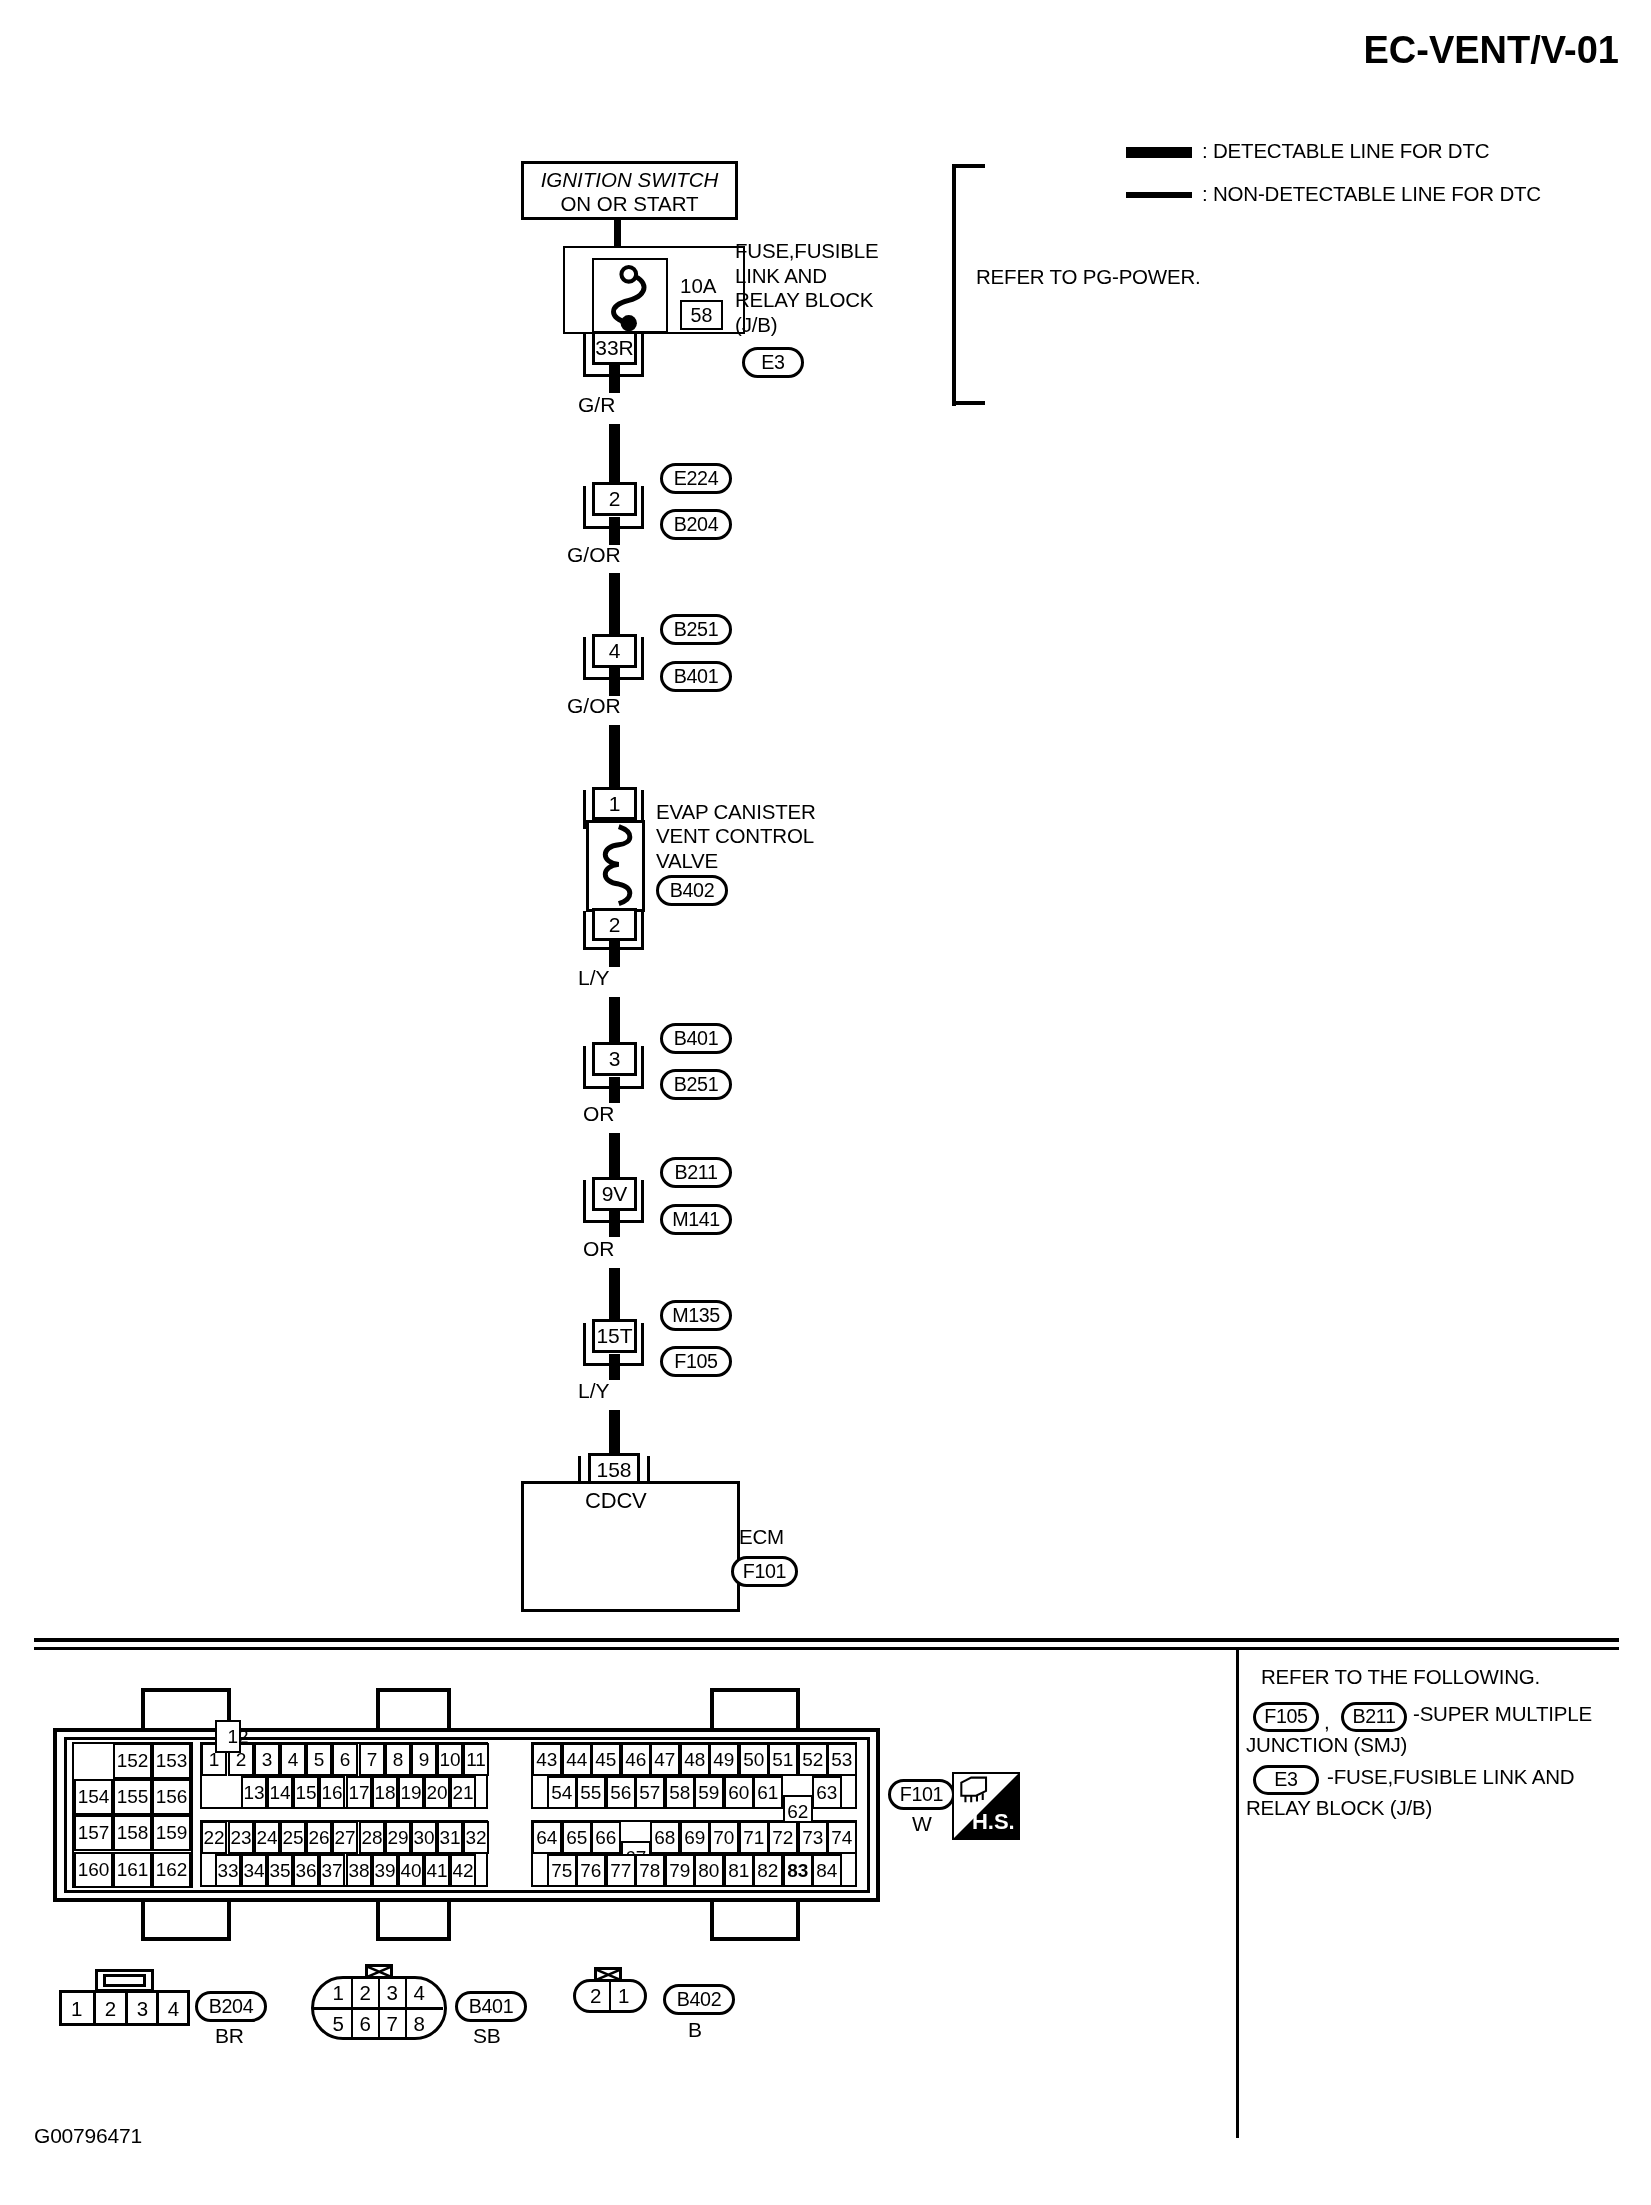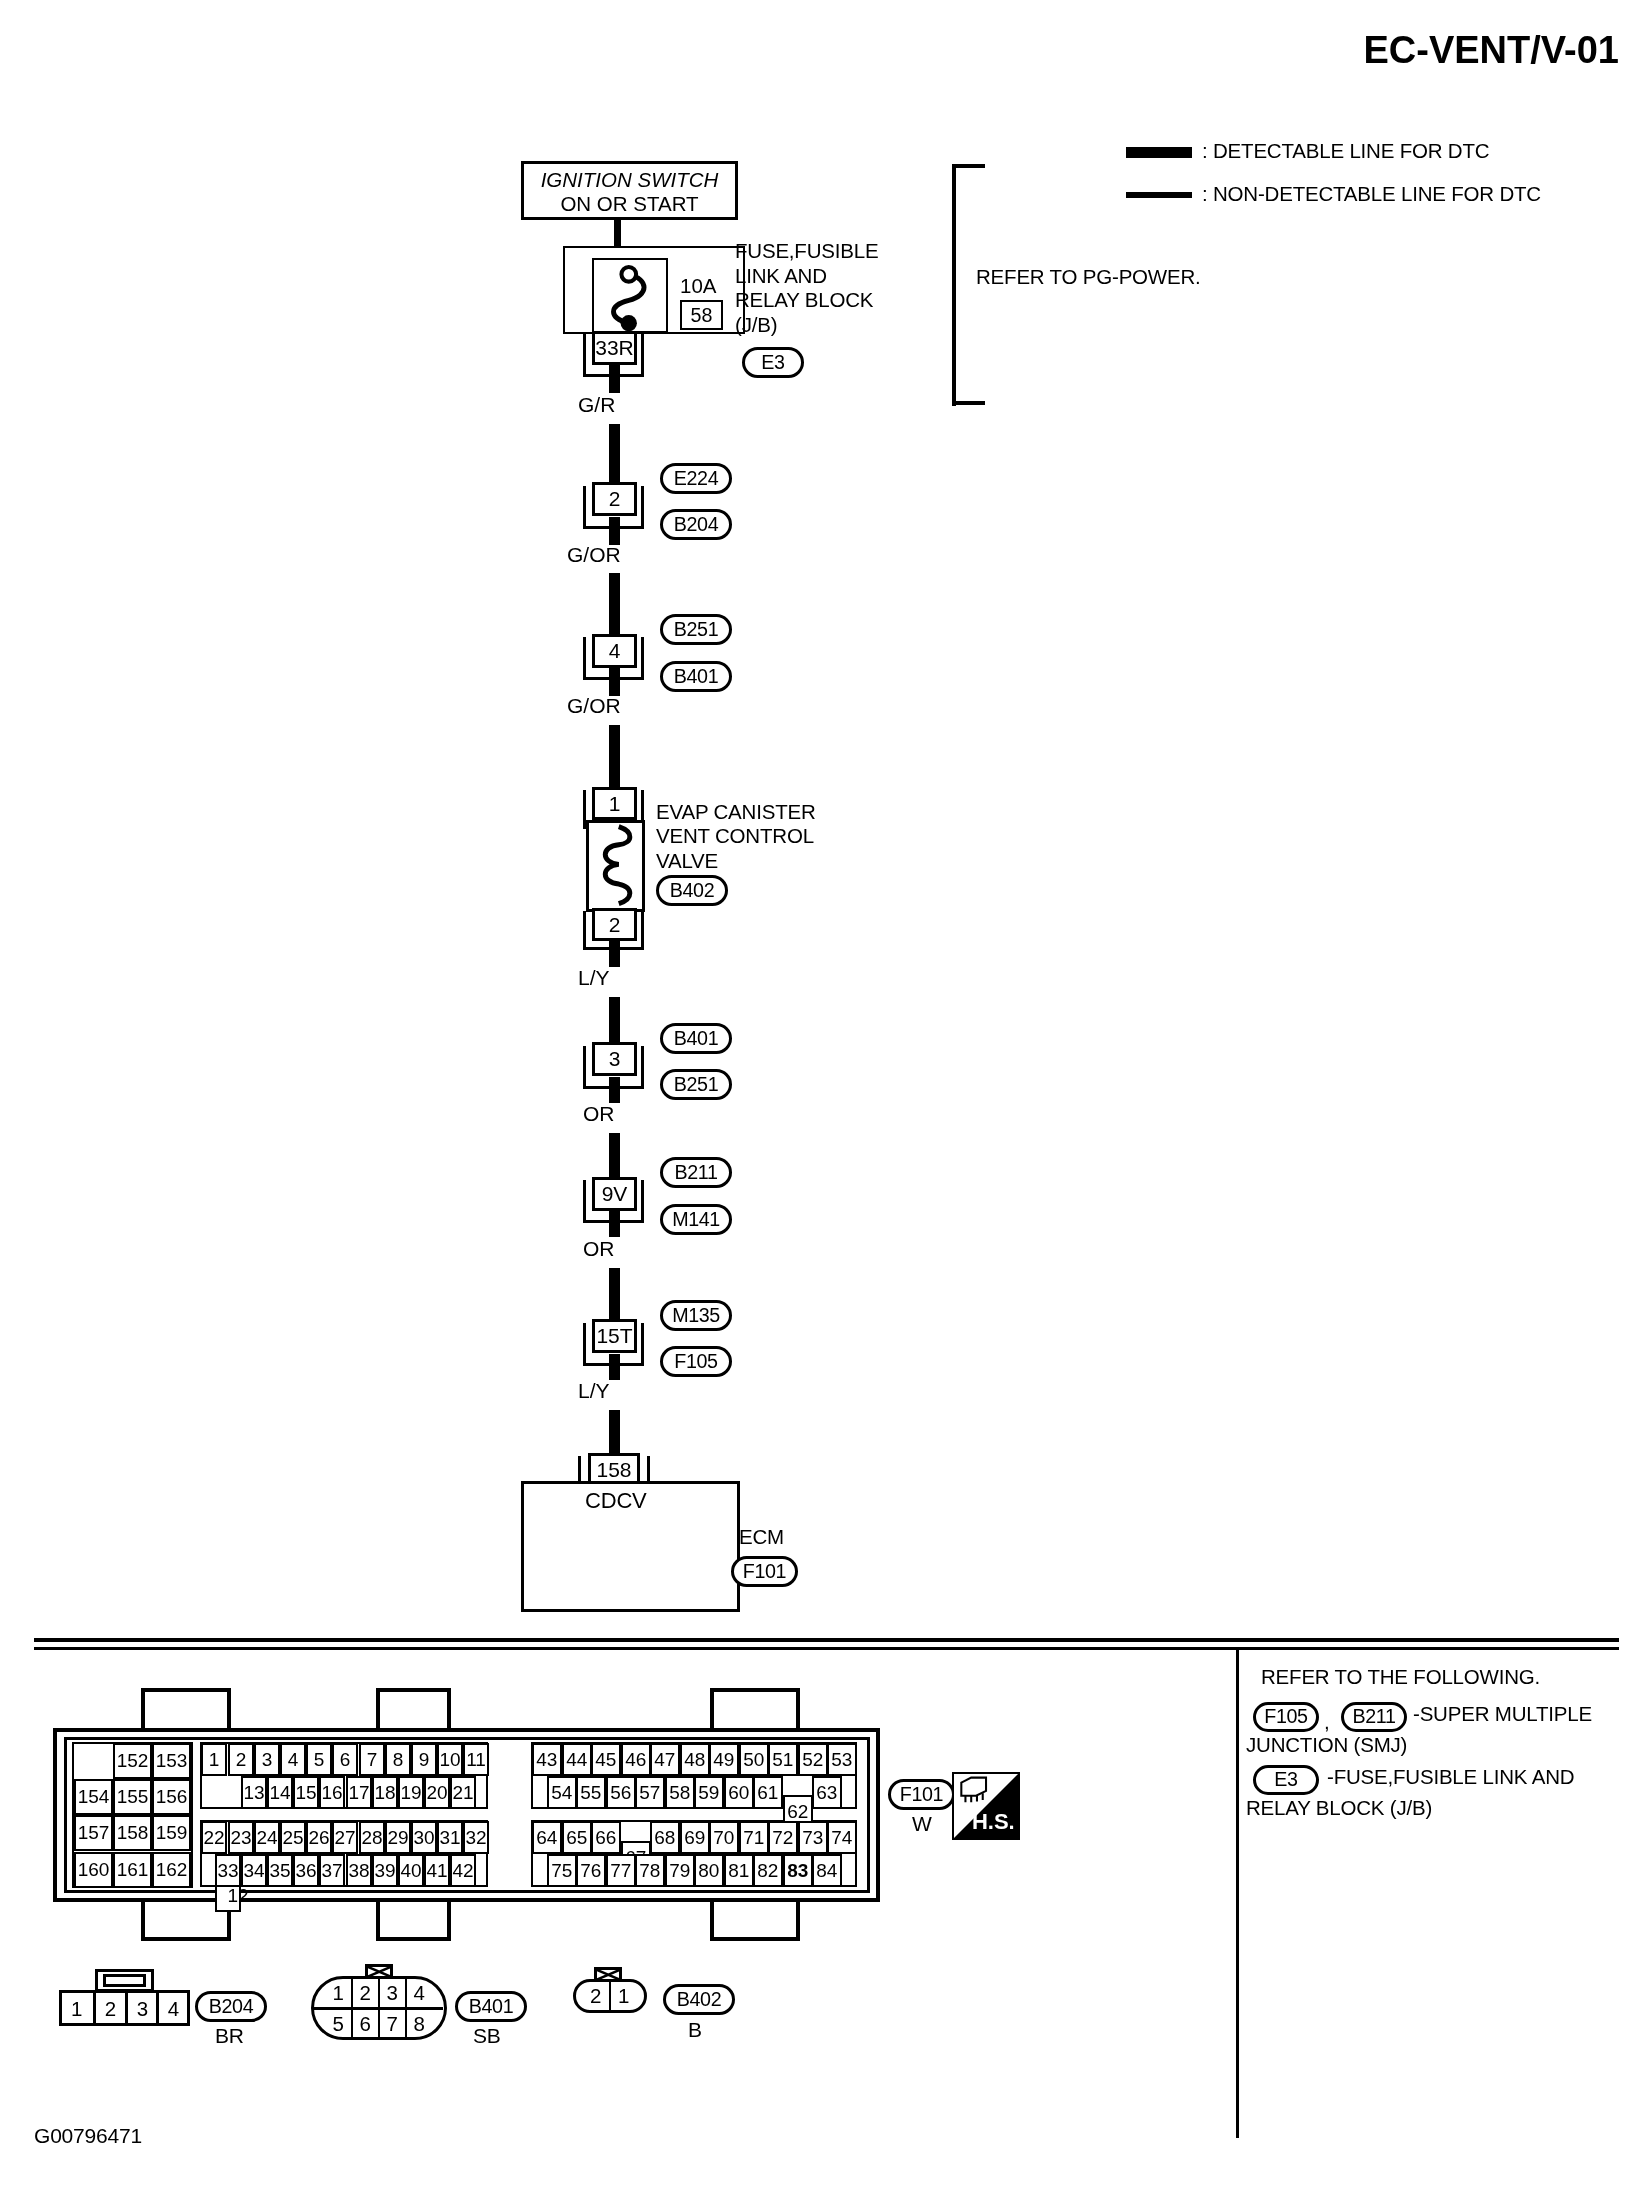--- a/index.html
+++ b/index.html
@@ -227,21 +227,21 @@
     <div class="cell" style="left: 228px; top: 1743px; width: 26px; height: 33px;">2</div>
     <div class="cell" style="left: 254px; top: 1743px; width: 26px; height: 33px;">3</div>
     <div class="cell" style="left: 280px; top: 1743px; width: 26px; height: 33px;">4</div>
     <div class="cell" style="left: 306px; top: 1743px; width: 26px; height: 33px;">5</div>
     <div class="cell" style="left: 332px; top: 1743px; width: 26px; height: 33px;">6</div>
     <div class="cell" style="left: 359px; top: 1743px; width: 26px; height: 33px;">7</div>
     <div class="cell" style="left: 385px; top: 1743px; width: 26px; height: 33px;">8</div>
     <div class="cell" style="left: 411px; top: 1743px; width: 26px; height: 33px;">9</div>
     <div class="cell" style="left: 437px; top: 1743px; width: 26px; height: 33px;">10</div>
     <div class="cell" style="left: 463px; top: 1743px; width: 26px; height: 33px;">11</div>
-    <div class="cell" style="left: 215px; top: 1879px; width: 26px; height: 33px; padding-left: 20px;">12</div>
+    <div class="cell" style="left: 215px; top: 1720px; width: 26px; height: 33px; padding-left: 20px;">12</div>
     <div class="cell" style="left: 241px; top: 1776px; width: 26px; height: 33px;">13</div>
     <div class="cell" style="left: 267px; top: 1776px; width: 26px; height: 33px;">14</div>
     <div class="cell" style="left: 293px; top: 1776px; width: 26px; height: 33px;">15</div>
     <div class="cell" style="left: 319px; top: 1776px; width: 26px; height: 33px;">16</div>
     <div class="cell" style="left: 346px; top: 1776px; width: 26px; height: 33px;">17</div>
     <div class="cell" style="left: 372px; top: 1776px; width: 26px; height: 33px;">18</div>
     <div class="cell" style="left: 398px; top: 1776px; width: 26px; height: 33px;">19</div>
     <div class="cell" style="left: 424px; top: 1776px; width: 26px; height: 33px;">20</div>
     <div class="cell" style="left: 450px; top: 1776px; width: 26px; height: 33px;">21</div>
     <div class="cell" style="left: 201px; top: 1821px; width: 26px; height: 33px;">22</div>

